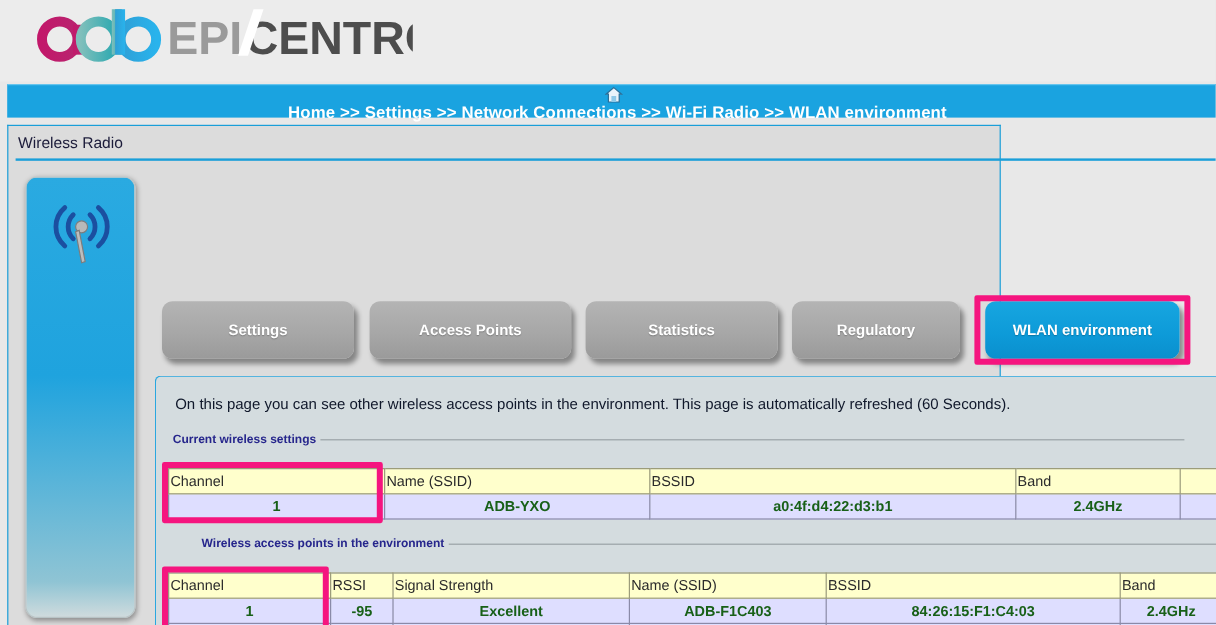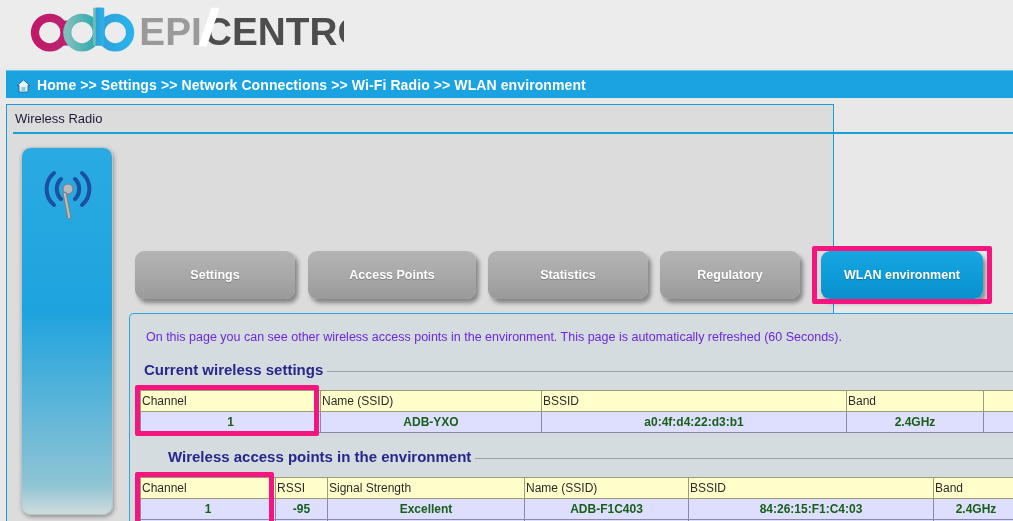--- a/index.html
+++ b/index.html
@@ -25,20 +25,21 @@
     width: 1007px; height: 28px;
     background: #1aa3e0;
     border-top: 1px solid #66c5ee;
     display: flex; align-items: center;
     padding-left: 10px;
     color: #ffffff;
     font-size: 14px;
     font-weight: bold;
     letter-spacing: .1px;
     white-space: nowrap;
+    flex-direction: column;
   }
   .home-icon {
     display: inline-block;
     width: 15px; height: 14px;
     margin-right: 6px;
     position: relative; top: 1px;
   }
   .crumb { color: #ffffff; text-decoration: none; }
   .sep { margin: 0 4px; }
 
@@ -101,26 +102,26 @@
     width: 891px; height: 313px;
     background: #d4dcdf;
     border-top: 1px solid #2aa7df;
     border-left: 1px solid #2aa7df;
     border-right: 1px solid #2aa7df;
     border-top-left-radius: 5px;
     border-top-right-radius: 5px;
   }
   .intro {
     position: absolute; left: 16px; top: 16px;
-    font-size: 12.5px; color: #6d28d9;
+    font-size: 12.5px; color: #0f172a;
     white-space: nowrap;
   }
   .legend {
     position: absolute;
-    font-size: 15px; font-weight: bold;
+    font-size: 10px; font-weight: bold;
     color: #26268c;
     white-space: nowrap;
   }
   .legend .rule {
     display: inline-block;
     height: 1px;
     background: #9aa2a6;
     vertical-align: middle;
     margin-left: 4px;
   }

